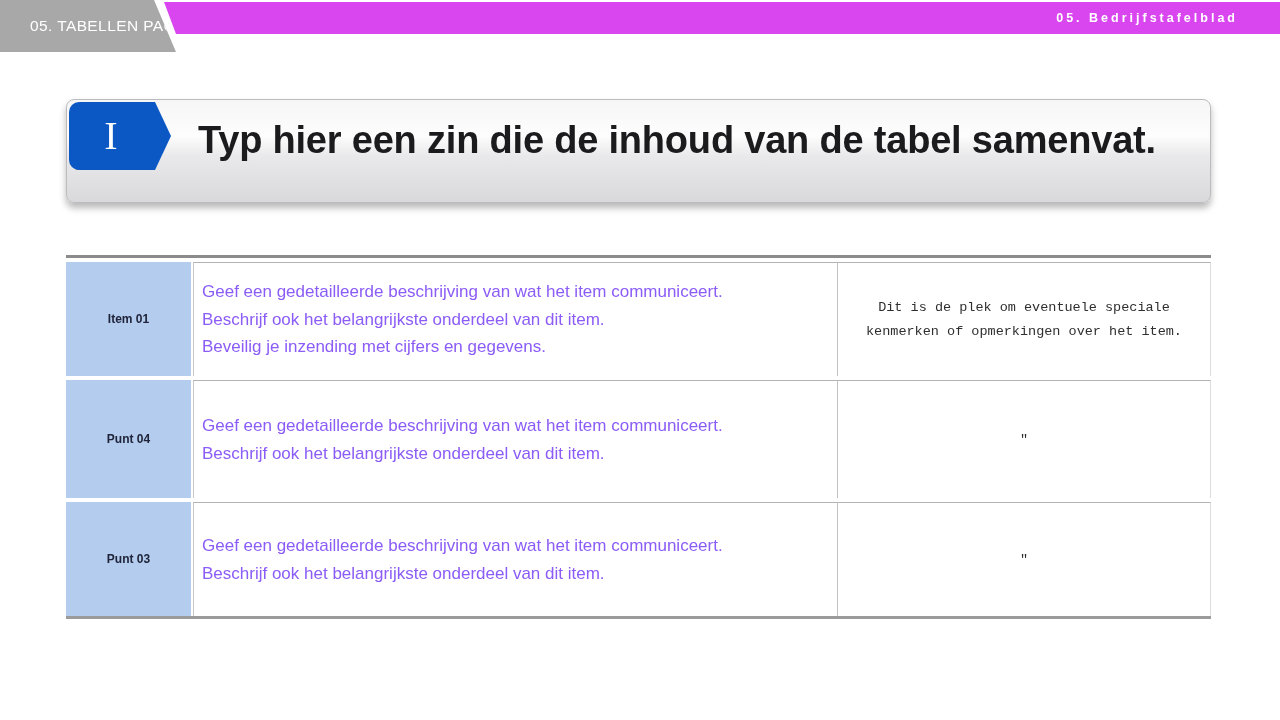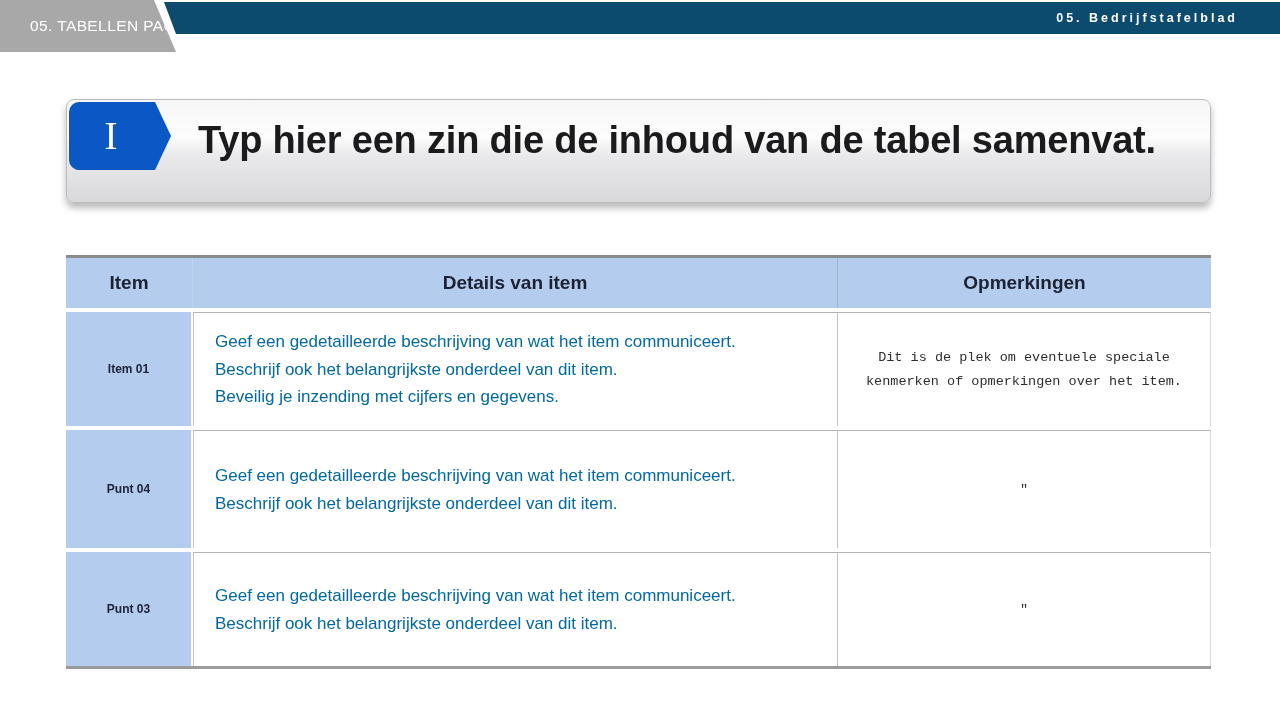--- a/index.html
+++ b/index.html
@@ -4,21 +4,21 @@
 <style>
   * { margin: 0; padding: 0; box-sizing: border-box; }
   html, body { width: 1280px; height: 720px; overflow: hidden; }
   body { font-family: "Liberation Sans", sans-serif; background: #ffffff; }
 
   .slide { position: relative; width: 1280px; height: 720px; background: #ffffff; }
 
   
   .top-bar {
     position: absolute; top: 2px; left: 0; width: 1280px; height: 32px;
-    background: #0c4a6e;
+    background: #d946ef;
     clip-path: polygon(164px 0, 100% 0, 100% 100%, 176px 100%);
     display: flex; align-items: center; justify-content: flex-end;
     padding-right: 42px;
   }
   .top-bar-label {
     color: #ffffff; font-size: 12.5px; font-weight: 600; letter-spacing: 3px;
   }
   .top-ribbon {
     position: absolute; top: 0; left: 0; width: 210px; height: 52px;
     background: #a8a8a8;
@@ -84,22 +84,22 @@
     display: flex; align-items: center; justify-content: center;
     font-weight: 700; font-size: 12px; color: #20243a;
     border-right: 2px solid #ffffff;
   }
   .cell-details {
     background: #ffffff;
     border-top: 1px solid #b3b3b3;
     border-left: 1px solid #c6c6c6;
     border-right: 1px solid #c2c2c2;
     display: flex; flex-direction: column; justify-content: center;
-    padding-left: 21px;
-    font-size: 17px; line-height: 27.5px; color: #0369a1;
+    padding-left: 8px;
+    font-size: 17px; line-height: 27.5px; color: #8b5cf6;
   }
   .cell-remarks {
     background: #ffffff;
     border-top: 1px solid #b3b3b3;
     border-right: 1px solid #dcdcdc;
     display: flex; align-items: center; justify-content: center;
     text-align: center;
     padding: 0 14px;
     font-size: 13.5px; line-height: 24px; color: #2f2f2f; font-family: Liberation Mono, monospace;
   }
@@ -122,25 +122,20 @@
     <div class="badge">
       <span class="badge-letter">I</span>
     </div>
     <div class="banner-text">
       <div>Typ hier een zin die de inhoud van de tabel samenvat.</div>
     </div>
   </div>
 
   <div class="table">
 
-    <div class="thead">
-      <div class="th th-item">Item</div>
-      <div class="th th-details">Details van item</div>
-      <div class="th th-remarks">Opmerkingen</div>
-    </div>
 
     <div class="tbody">
 
       <div class="row row-1">
         <div class="cell-item">Item 01</div>
         <div class="cell-details">
           <div>Geef een gedetailleerde beschrijving van wat het item communiceert.</div>
           <div>Beschrijf ook het belangrijkste onderdeel van dit item.</div>
           <div>Beveilig je inzending met cijfers en gegevens.</div>
         </div>

